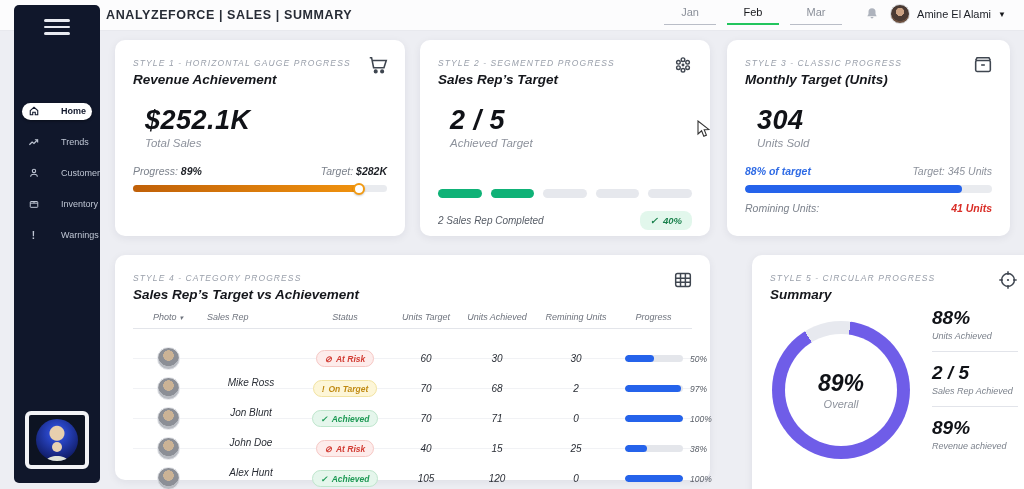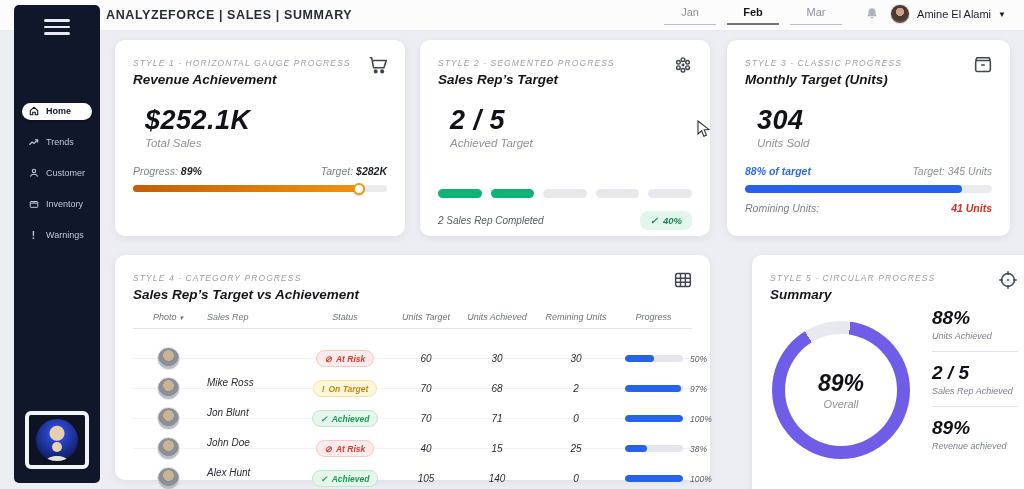--- a/index.html
+++ b/index.html
@@ -5,33 +5,33 @@
   * { margin:0; padding:0; box-sizing:border-box; }
   html,body { width:1024px; height:489px; }
   body { font-family:"Liberation Sans", sans-serif; background:#edeef3; position:relative; overflow:hidden; }
   .stage { position:relative; width:1024px; height:489px; }
 
   
   .topbar { position:absolute; left:0; top:0; right:0; height:31px; background:#fcfcfd; border-bottom:1px solid #e8e9ee; display:flex; align-items:center; }
   .app-title { position:absolute; left:106px; top:8px; font-size:12.5px; font-weight:700; letter-spacing:.6px; color:#272c36; }
   .months { position:absolute; left:664px; top:2px; display:flex; gap:11px;justify-content:space-between; }
   .month { width:52px; text-align:center; font-size:11px; color:#8a8f99; padding:4px 0 5px; border-bottom:1.5px solid #b9bdc7; cursor:pointer; }
-  .month.active { color:#17181c; font-weight:700; border-bottom:2px solid #737373; }
+  .month.active { color:#17181c; font-weight:400; border-bottom:2px solid #22c55e; }
   .user-cluster { position:absolute; right:18px; top:3px; display:flex; align-items:center; gap:7px; }
   .bell { width:22px; height:22px; display:flex; align-items:center; justify-content:center; }
   .tb-avatar { width:20px; height:20px; border-radius:50%; background:radial-gradient(circle at 50% 38%, #caa183 28%, #4a3a33 30% 62%, #6b4f3e 64%); border:1px solid #d8dade; }
   .user-name { font-size:11px; color:#1c1f26; }
   .caret { font-size:8px; color:#17181c; }
 
   
   .sidebar { position:absolute; left:14px; top:5px; width:86px; height:478px; background:#10172b; border-radius:5px; z-index:5; }
   .hamburger { margin:14px auto 0; width:26px; display:flex; flex-direction:column; gap:4px; cursor:pointer; }
   .hamburger span { display:block; height:2.5px; background:#e8eaf0; border-radius:2px; }
   .nav { margin-top:68px; display:flex; flex-direction:column; gap:14px; }
-  .nav-item { display:flex; align-items:center; gap:7px; padding:3px 6px 3px 14px; color:#bfc6d4; font-size:9px; cursor:pointer; }
+  .nav-item { display:flex; align-items:center; gap:22px; padding:3px 6px 3px 14px; color:#bfc6d4; font-size:9px; cursor:pointer; }
   .nav-item .ni-icon { width:11px; height:11px; flex:0 0 11px; display:flex; align-items:center; justify-content:center; }
   .nav-item.active { background:#ffffff; color:#10172b; font-weight:700; border-radius:9px; margin:0 8px; padding:3px 6px; justify-content:flex-start; box-shadow:0 1px 3px rgba(0,0,0,.4); }
   .warn-glyph { color:#bfc6d4; font-weight:700; font-size:10px; }
   .profile-box { position:absolute; left:50%; transform:translateX(-50%); bottom:14px; width:64px; height:58px; background:#0d1322; border:4px solid #f2f3f6; border-radius:6px; display:flex; align-items:center; justify-content:center; cursor:pointer; }
   .profile-avatar { width:42px; height:42px; border-radius:50%; background:radial-gradient(circle at 50% 34%, #e7cfae 20%, #2a47c9 23%, #101c66 78%); position:relative; overflow:hidden; }
   .profile-avatar svg { position:absolute; left:50%; top:54%; transform:translateX(-50%); }
 
   
   .card { position:absolute; background:#ffffff; border-radius:10px; box-shadow:0 2px 8px rgba(25,32,56,.07); padding:14px 18px;font-style:italic; }
   #card1 { left:115px; top:40px;  width:290px; height:196px; }
@@ -68,21 +68,21 @@
 
   
   .tbl-head, .tbl-row { display:grid; grid-template-columns:70px 92px 100px 62px 80px 78px 1fr; align-items:center; }
   .tbl-head { margin-top:10px; font-size:9px; color:#6f747e; padding-bottom:6px; border-bottom:1px solid #e3e5ea; }
   .tbl-head .th { text-align:center; cursor:pointer; }
   .tbl-head .th.left { text-align:left; padding-left:4px; }
   .sort-caret { font-size:7px; color:#6f747e; margin-left:3px; }
   .tbl-row { height:30px; border-bottom:1px solid #f1f2f5; font-size:10px; color:#2a2e36; cursor:pointer; }
   .tbl-row:last-child { border-bottom:none; }
   .row-avatar { width:23px; height:23px; border-radius:50%; margin:0 auto; background:radial-gradient(circle at 50% 36%, #cbb396 30%, #8c8f96 32% 60%, #b9bcc2 62%); border:1px solid #e3e5ea; }
-  .cell-name { text-align:left; padding-left:4px;margin-top:48px; }
+  .cell-name { text-align:center; padding-left:4px;margin-top:48px; }
   .cell-num { text-align:center; }
   .badge { display:inline-flex; align-items:center; gap:4px; font-size:8.5px; font-weight:700; border-radius:9px; padding:2.5px 8px; border:1px solid transparent; margin:0 auto; }
   .cell-status { text-align:center; }
   .badge[data-status="risk"] { background:#fdeceb; border-color:#f6c8c5; color:#d23b33; }
   .badge[data-status="warn"] { background:#fdf6d8; border-color:#f2e3a1; color:#c08a12; }
   .badge[data-status="ok"]   { background:#e5f6ec; border-color:#bfe6cd; color:#1d9a55; }
   .cell-progress { display:flex; align-items:center; gap:7px; padding-left:10px; }
   .mini-track { width:58px; height:7px; background:#e4e6eb; border-radius:99px; overflow:hidden; }
   .mini-fill { height:100%; background:#2563eb; border-radius:99px; }
   .mini-label { font-size:8.5px; color:#5b6069; }
@@ -355,21 +355,21 @@
     </div>
 
     <div class="tbl-row">
       <span class="row-avatar"></span>
       <span class="cell-name">Abdurrahman</span>
       <span class="cell-status"><span class="badge" data-status="ok">
             <span>✓</span>
             <span>Achieved</span>
           </span></span>
       <span class="cell-num">105</span>
-      <span class="cell-num">140</span>
+      <span class="cell-num">120</span>
       <span class="cell-num">0</span>
       <span class="cell-progress">
           <span class="mini-track">
             <span class="mini-fill" style="display: block; width: 100%;"></span>
           </span>
           <span class="mini-label">100%</span>
         </span>
     </div>
   </section>
 

